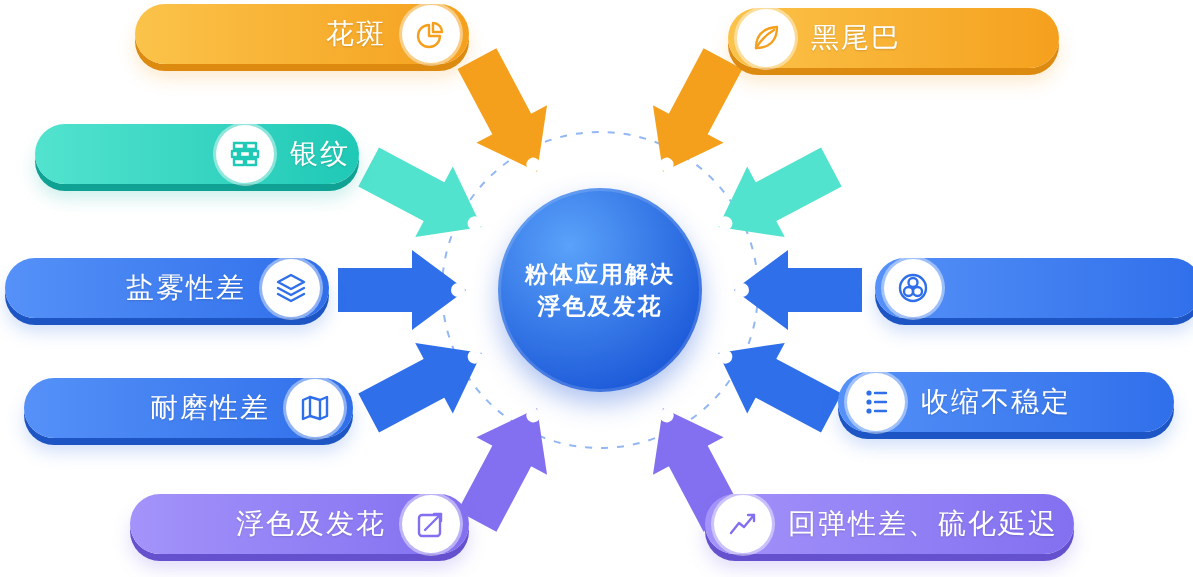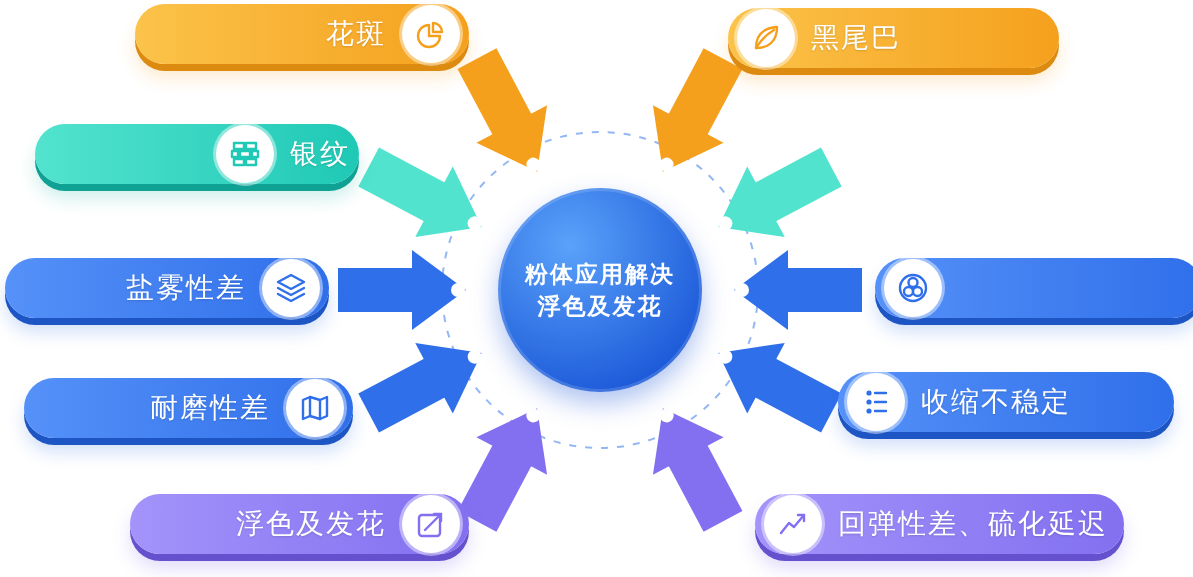--- a/index.html
+++ b/index.html
@@ -197,21 +197,21 @@
     <span class="label">浮色及发花</span>
     <span class="icon-disc">
       <svg viewBox="0 0 36 36">
           <rect x="6" y="9" width="21" height="21" rx="3"></rect>
           <path d="M12 24 L28 8"></path>
           <path d="M21 8 h7 v7"></path>
         </svg>
     </span>
   </div>
 
-  <div class="pill right purple" style="left:755px;top:494px;width:360px">
+  <div class="pill right purple" style="left:705px;top:494px;width:360px">
     <span class="icon-disc">
       <svg viewBox="0 0 36 36">
           <path d="M6 27 L14 17 L19 21 L29 9"></path>
           <path d="M23 9 h6 v6"></path>
         </svg>
     </span>
     <span class="label">回弹性差、硫化延迟</span>
   </div>
 
 </div>

